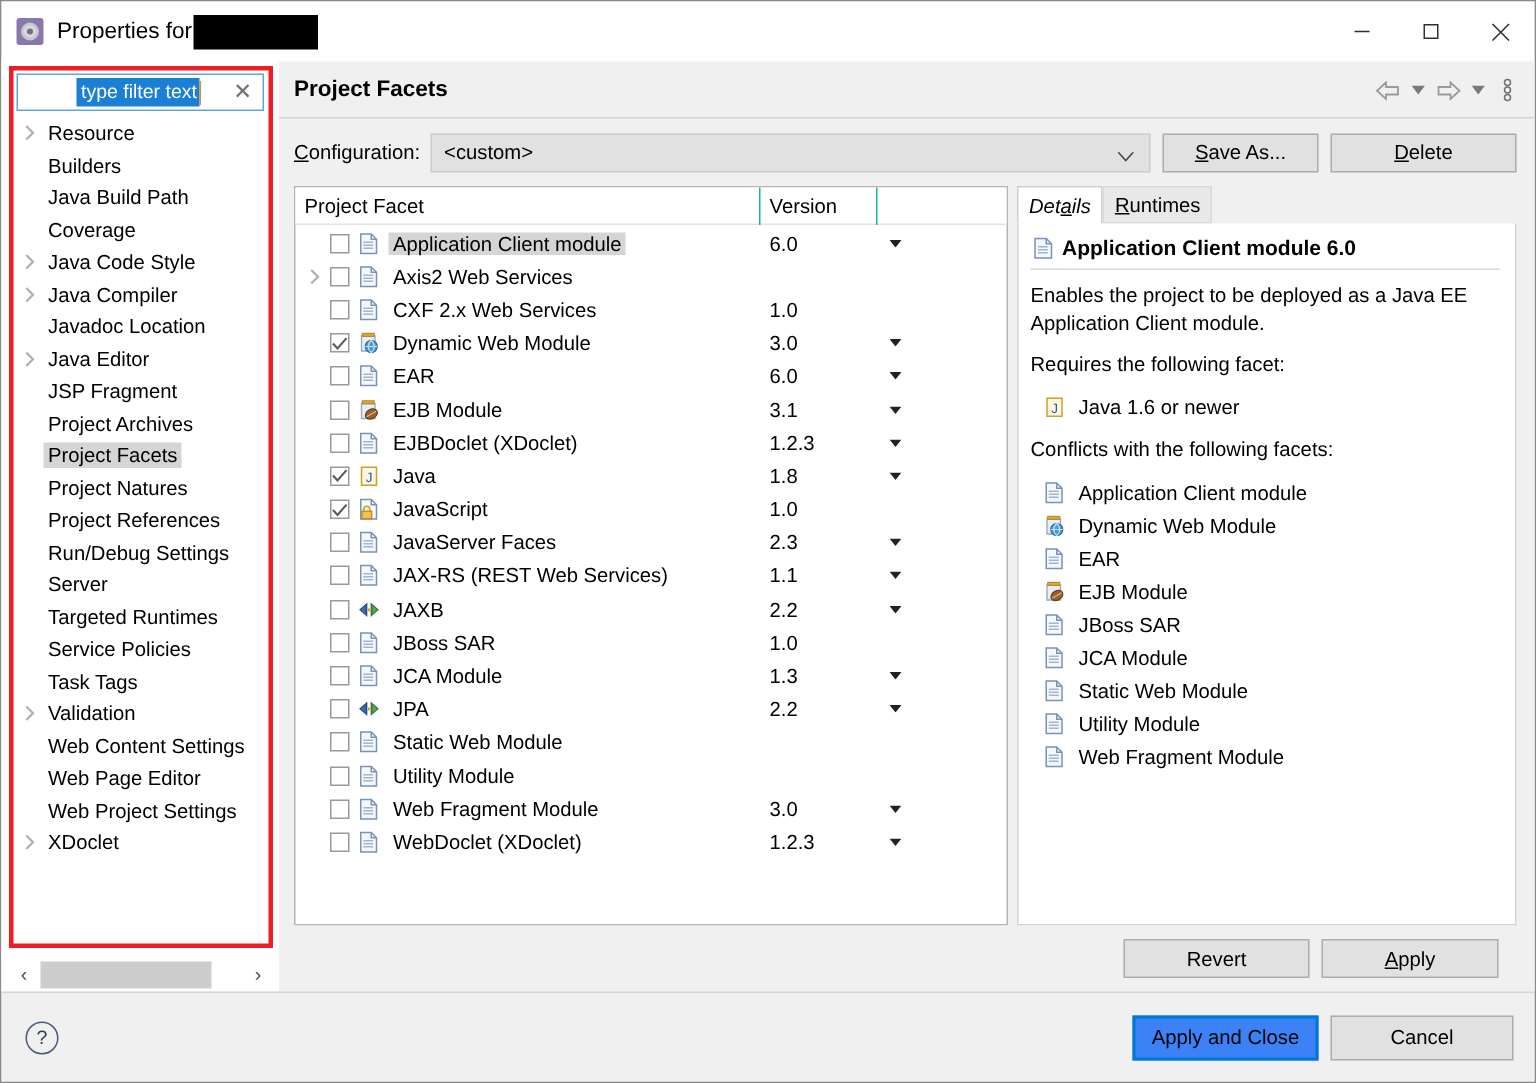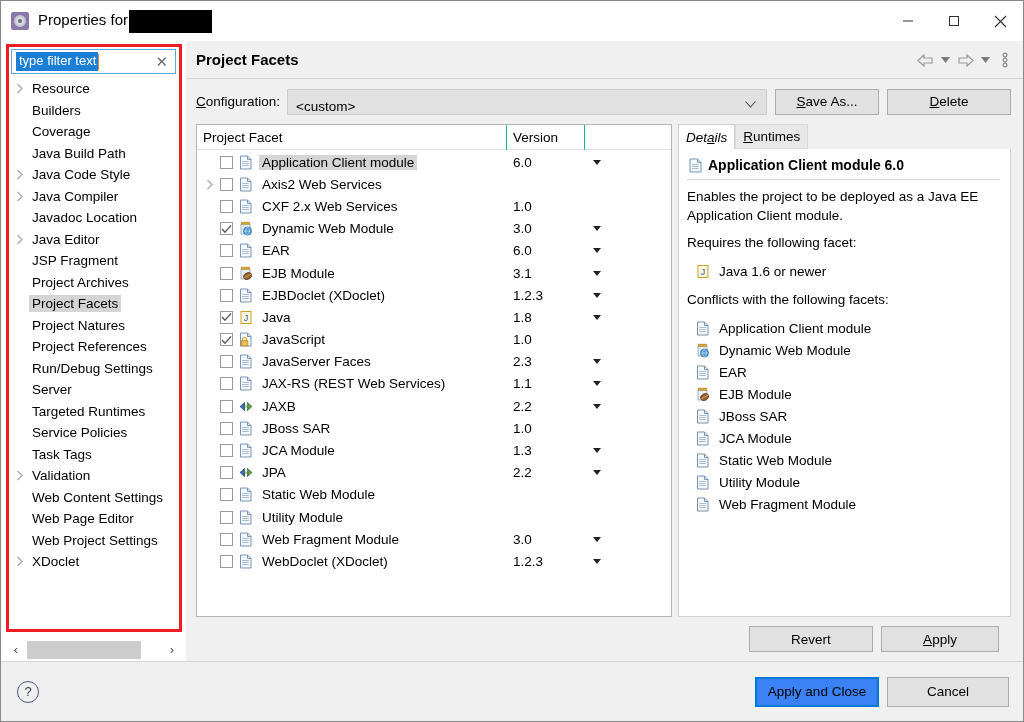--- a/index.html
+++ b/index.html
@@ -32,21 +32,21 @@
   
   .body { flex: 1 1 auto; display: flex; min-height: 0; background:#f0f0f0; }
 
   
   .leftcol { width: 185px; flex: 0 0 185px; display:flex; flex-direction:column;
              background:#ffffff; position: relative; }
   .redbox { position:absolute; left:5px; top:3px; width:176px; height:588px;
             border:3px solid #ee1c25; pointer-events:none; z-index: 5; }
   .filterwrap { padding: 8px 10px 4px 10px; background:#fff; }
   .filterbox { position: relative; height: 25px; border:1px solid #5aa7e0; background:#fff;
-               display:flex; align-items:center; }
+               display:flex; align-items:center;padding-left:35px; }
   .filter-text { font-size:13px; background:#1c7fd6; color:#ffffff; padding:1px 2px 2px 3px;
                  margin-left:4px; line-height:16px; }
   .caret { width:1px; height:16px; background:#e08a2a; }
   .clear-x { position:absolute; right:7px; top:3px; color:#707070; font-size:15px;
              line-height:18px; }
   .treewrap { flex:1 1 auto; overflow:hidden; background:#fff; padding-left: 9px; }
   .tnode { height:21.5px; display:flex; align-items:center; white-space:nowrap; font-size:13.5px; }
   .twist { width:19px; flex:0 0 19px; display:flex; align-items:center; justify-content:center; }
   .twist svg { display:block; }
   .tlabel { padding: 1px 3px; }
@@ -66,21 +66,21 @@
   .pagetitle { font-size:15px; font-weight:bold; margin-left:10px; }
   .navicons { position:absolute; right:8px; top:0; height:38px; display:flex; align-items:center; gap:3px; }
   .navbtn { width:20px; height:20px; display:flex; align-items:center; justify-content:center; }
   .navcaret { width:14px; height:20px; display:flex; align-items:center; justify-content:center; }
 
   .content { flex:1 1 auto; display:flex; flex-direction:column; padding: 9px 12px 0 10px;
              min-height:0; }
   .cfgrow { display:flex; align-items:center; height:27px; flex:0 0 27px; margin-bottom: 9px; }
   .cfglabel { font-size:13.5px; margin-right:7px; }
   .combo { flex:1 1 auto; height:26px; background:#e1e1e1; border:1px solid #cdcdcd;
-           display:flex; align-items:flex-end; position:relative; padding-left:8px;
+           display:flex; align-items:center; position:relative; padding-left:8px;
            font-size:13.5px; min-width:0; }
   .combo-arrow { position:absolute; right:10px; top:6px; }
   .btn { height:26px; border:1px solid #adadad; background:#e1e1e1; font-size:13.5px;
          display:flex; align-items:center; justify-content:center;
          font-family:"Liberation Sans", sans-serif; }
   .btn.saveas { width:104px; margin-left:8px; }
   .btn.delete { width:124px; margin-left:8px; }
   u { text-decoration: underline; }
 
   .panes { flex:1 1 auto; display:flex; min-height:0; gap: 6px; }
@@ -193,25 +193,25 @@
               </svg>
             </span>
             <span class="tlabel">Resource</span>
           </div>
           <div class="tnode">
             <span class="twist"></span>
             <span class="tlabel">Builders</span>
           </div>
           <div class="tnode">
             <span class="twist"></span>
+            <span class="tlabel">Java Build Path</span>
+          </div>
+          <div class="tnode">
+            <span class="twist"></span>
             <span class="tlabel">Coverage</span>
-          </div>
-          <div class="tnode">
-            <span class="twist"></span>
-            <span class="tlabel">Java Build Path</span>
           </div>
           <div class="tnode">
             <span class="twist">
               <svg width="8" height="11" viewBox="0 0 8 11">
                 <path d="M1.5 1 L6 5.5 L1.5 10" fill="none" stroke="#b0b0b0" stroke-width="1.5"></path>
               </svg>
             </span>
             <span class="tlabel">Java Code Style</span>
           </div>
           <div class="tnode">

